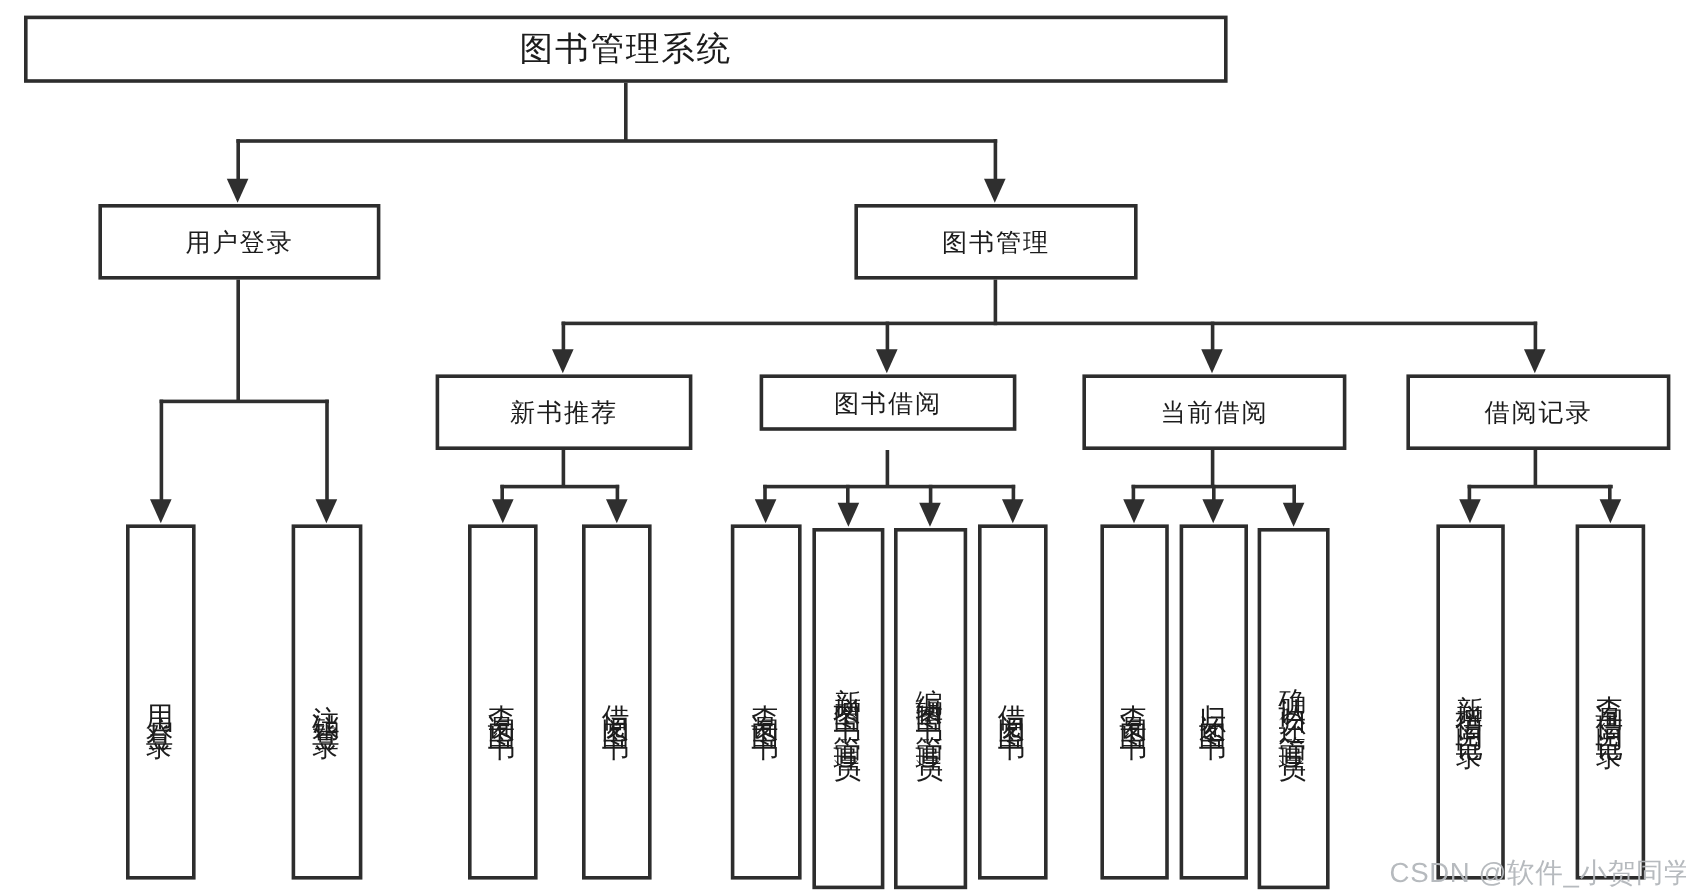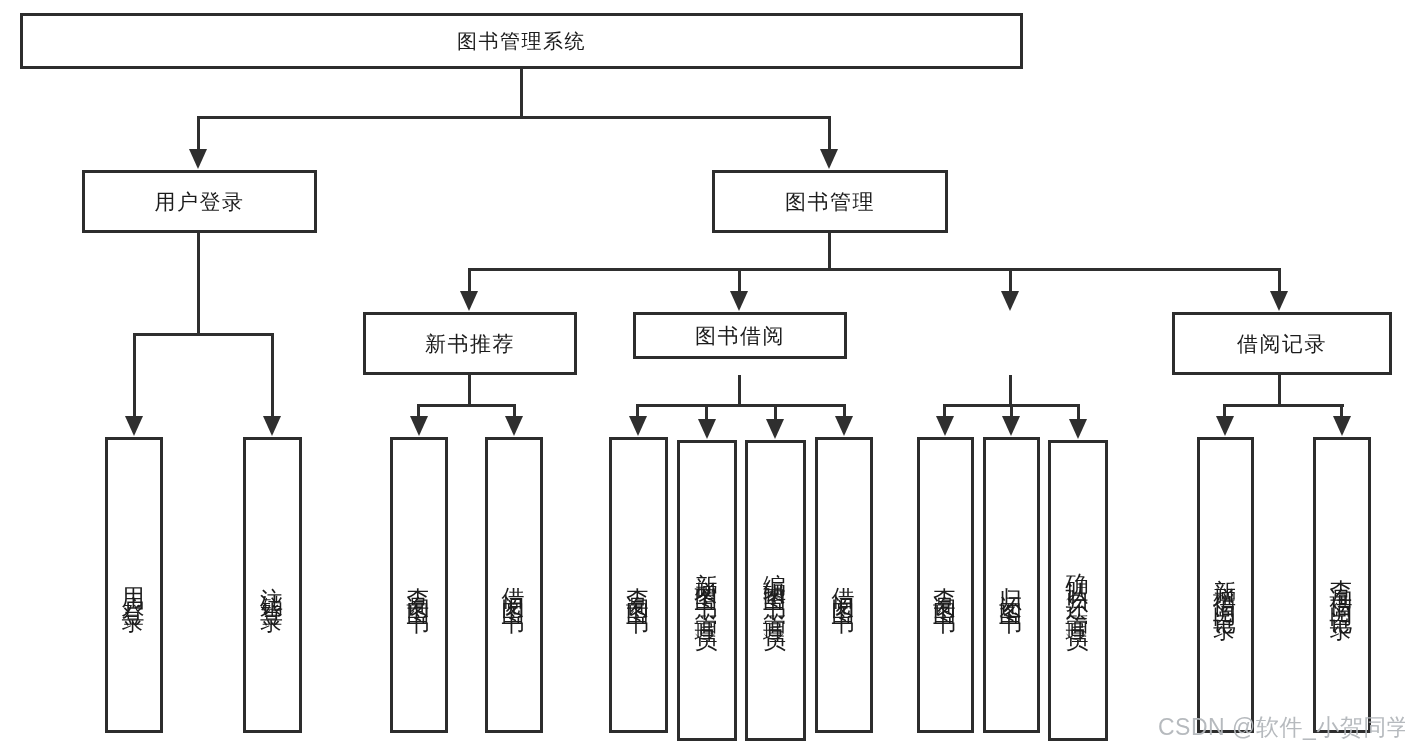--- a/index.html
+++ b/index.html
@@ -16,21 +16,21 @@
     box-sizing: border-box;
     border: 3px solid #2d2d2d;
     background: #ffffff;
     display: flex;
     align-items: center;
     justify-content: center;
     font-size: 21px;
     letter-spacing: 1.5px;
     color: #1c1c1c;
   }
-  .hnode.root { font-size: 20px; text-align: right; }
+  .hnode.root { font-size: 28px; text-align: right; }
   .vnode {
     position: absolute;
     box-sizing: border-box;
     border: 3px solid #2d2d2d;
     background: #ffffff;
     display: flex;
     align-items: center;
     justify-content: center;
     writing-mode: vertical-rl;
     text-orientation: mixed;
@@ -70,20 +70,21 @@
 
 <div id="canvas">
 
   <div class="hnode root" style="left:20px; top:13px; width:1003px; height:56px">图书管理系统</div>
 
   <div class="hnode" style="left:82px; top:170px; width:235px; height:63px">用户登录</div>
   <div class="hnode" style="left:712px; top:170px; width:236px; height:63px">图书管理</div>
 
   <div class="hnode" style="left:363px; top:312px; width:214px; height:63px">新书推荐</div>
   <div class="hnode" style="left:633px; top:312px; width:214px; height:47px">图书借阅</div>
+  <div class="hnode" style="left:902px; top:312px; width:220px; height:63px">当前借阅</div>
   <div class="hnode" style="left:1172px; top:312px; width:220px; height:63px">借阅记录</div>
 
   <div class="vnode" style="left:105px; width:58px">用户登录</div>
   <div class="vnode" style="left:243px; width:59px">注销登录</div>
 
   <div class="vnode" style="left:390px; width:58px">查询图书</div>
   <div class="vnode" style="left:485px; width:58px">借阅图书</div>
 
   <div class="vnode" style="left:609px; width:59px">查询图书</div>
   <div class="vnode tall" style="left:677px; width:60px">新增图书（管理员）</div>

